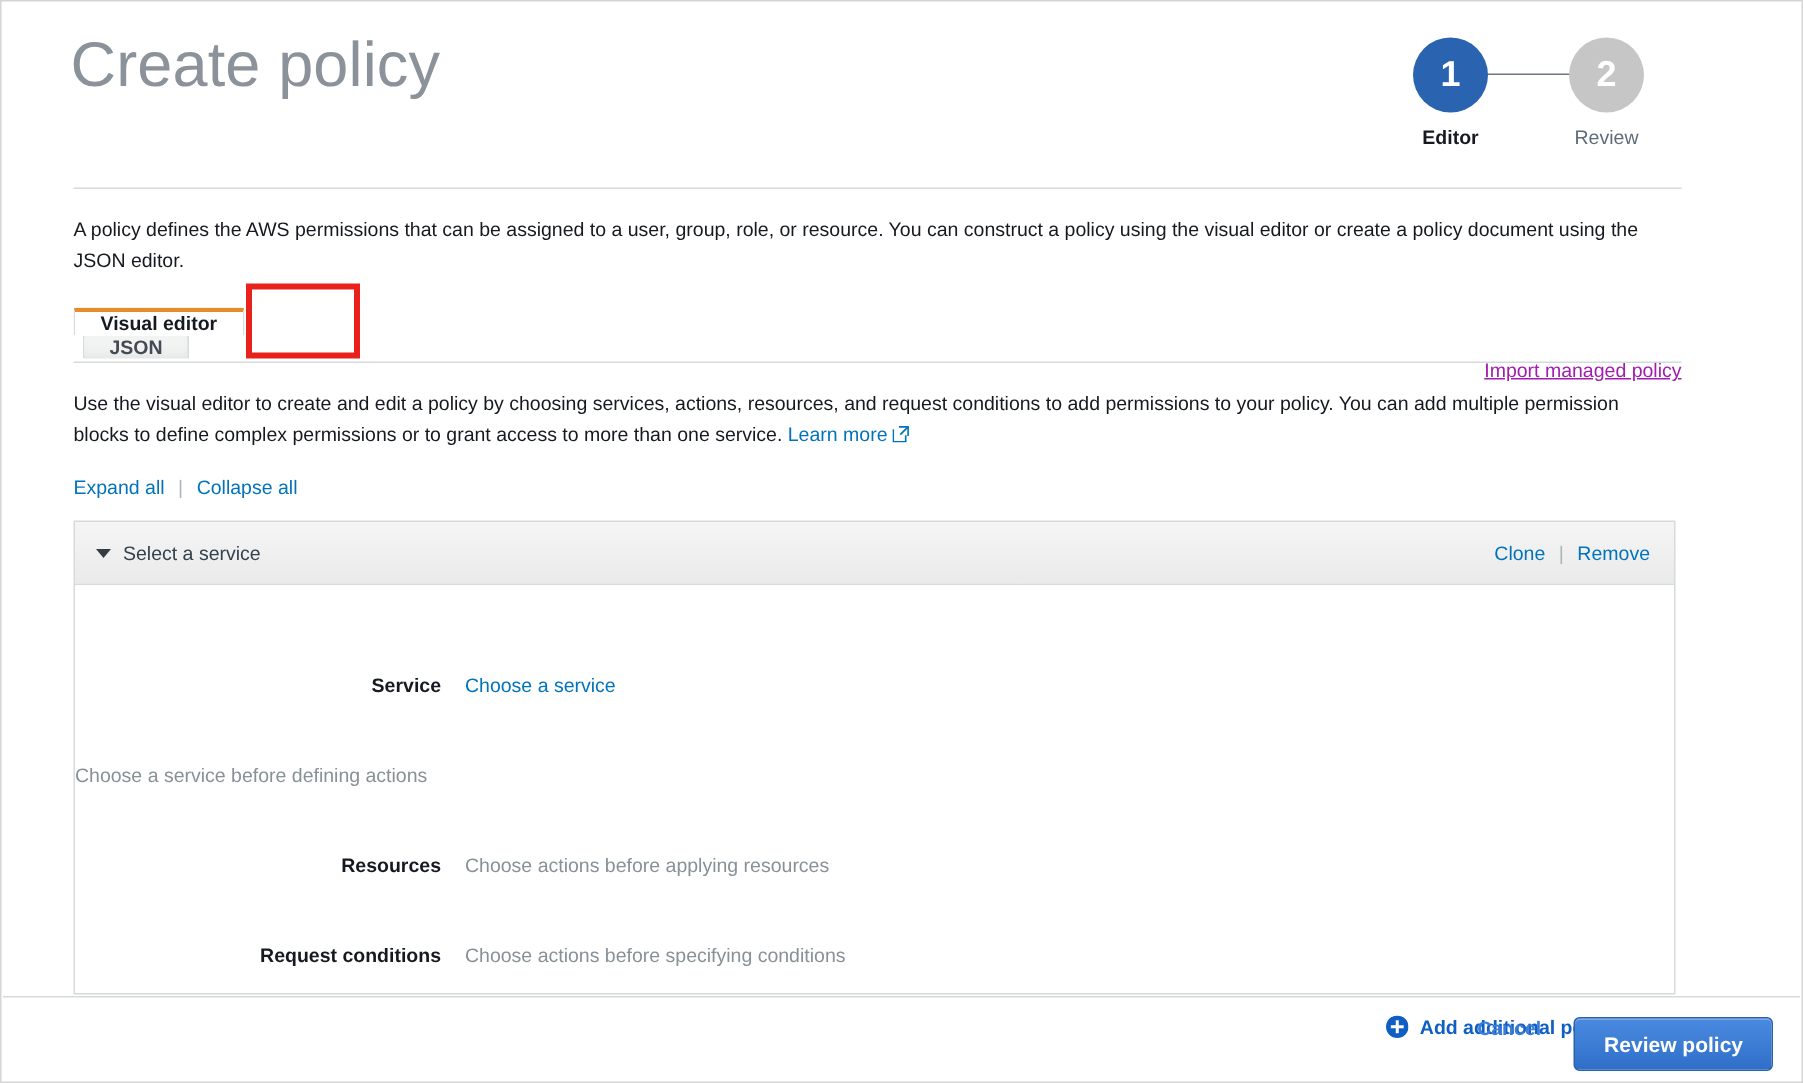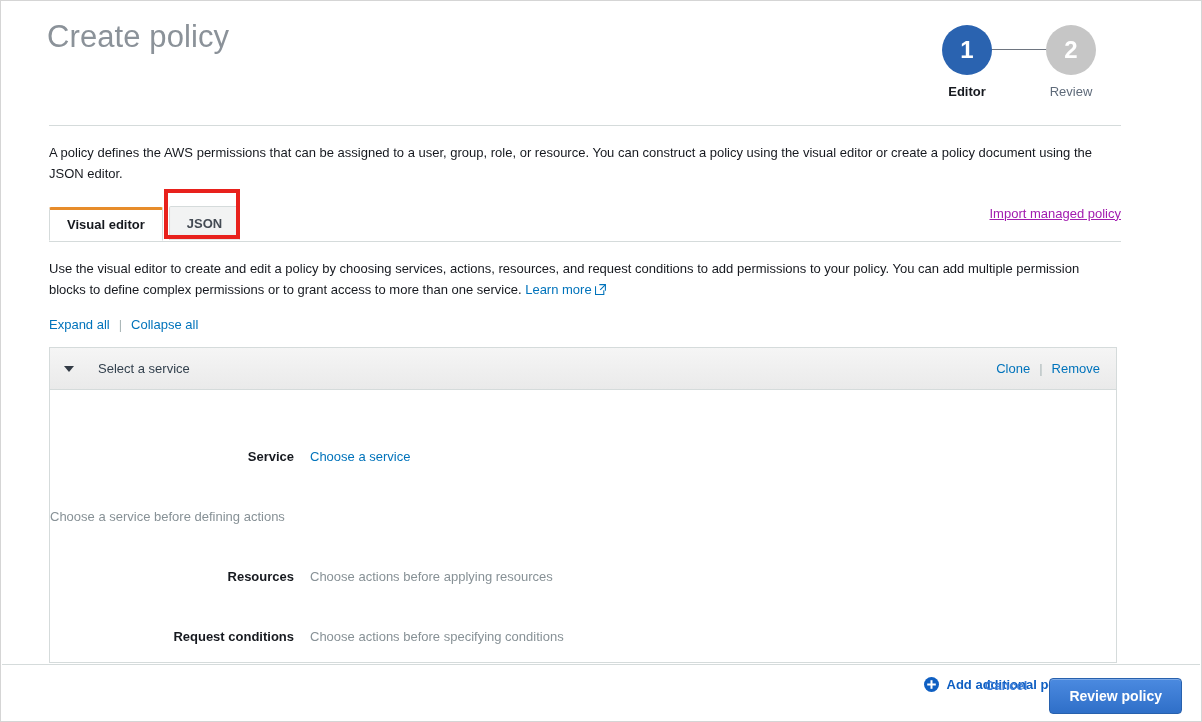--- a/index.html
+++ b/index.html
@@ -27,21 +27,21 @@
   .header {
     position: relative;
     height: 124px;
     padding: 0 48px;
     box-sizing: border-box;
   }
   .page-title {
     position: absolute;
     left: 46px;
     top: 18px;
-    font-size: 31px;
+    font-size: 42px;
     font-weight: 400;
     color: #8b9299;
     letter-spacing: 0.1px;
   }
   .steps {
     position: absolute;
     right: 78px;
     top: 24px;
     display: flex;
     align-items: flex-start;
@@ -105,21 +105,22 @@
     max-width: 1075px;
   }
 
   
   .tabstrip {
     position: relative;
     margin-top: 21px;
     height: 36px;
     border-bottom: 1px solid #d5dbdb;
     display: flex;
-    align-items: center;
+    align-items: flex-start;
+    flex-direction: column;
   }
   .tab {
     position: relative;
     height: 34px;
     box-sizing: border-box;
     padding: 0 17px;
     display: flex;
     align-items: center;
     font-size: 13px;
     cursor: pointer;
@@ -204,21 +205,20 @@
     width: 1068px;
     box-sizing: border-box;
   }
   .panel-header {
     height: 41px;
     background: linear-gradient(to bottom, #f5f5f5 0%, #eaeaea 100%);
     border-bottom: 1px solid #d5dbdb;
     display: flex;
     align-items: center;
     padding: 0 16px 0 14px;
-    gap: 16px;
   }
   .caret {
     width: 0;
     height: 0;
     border-left: 5px solid transparent;
     border-right: 5px solid transparent;
     border-top: 6px solid #333b45;
     margin-right: 8px;
     cursor: pointer;
   }

